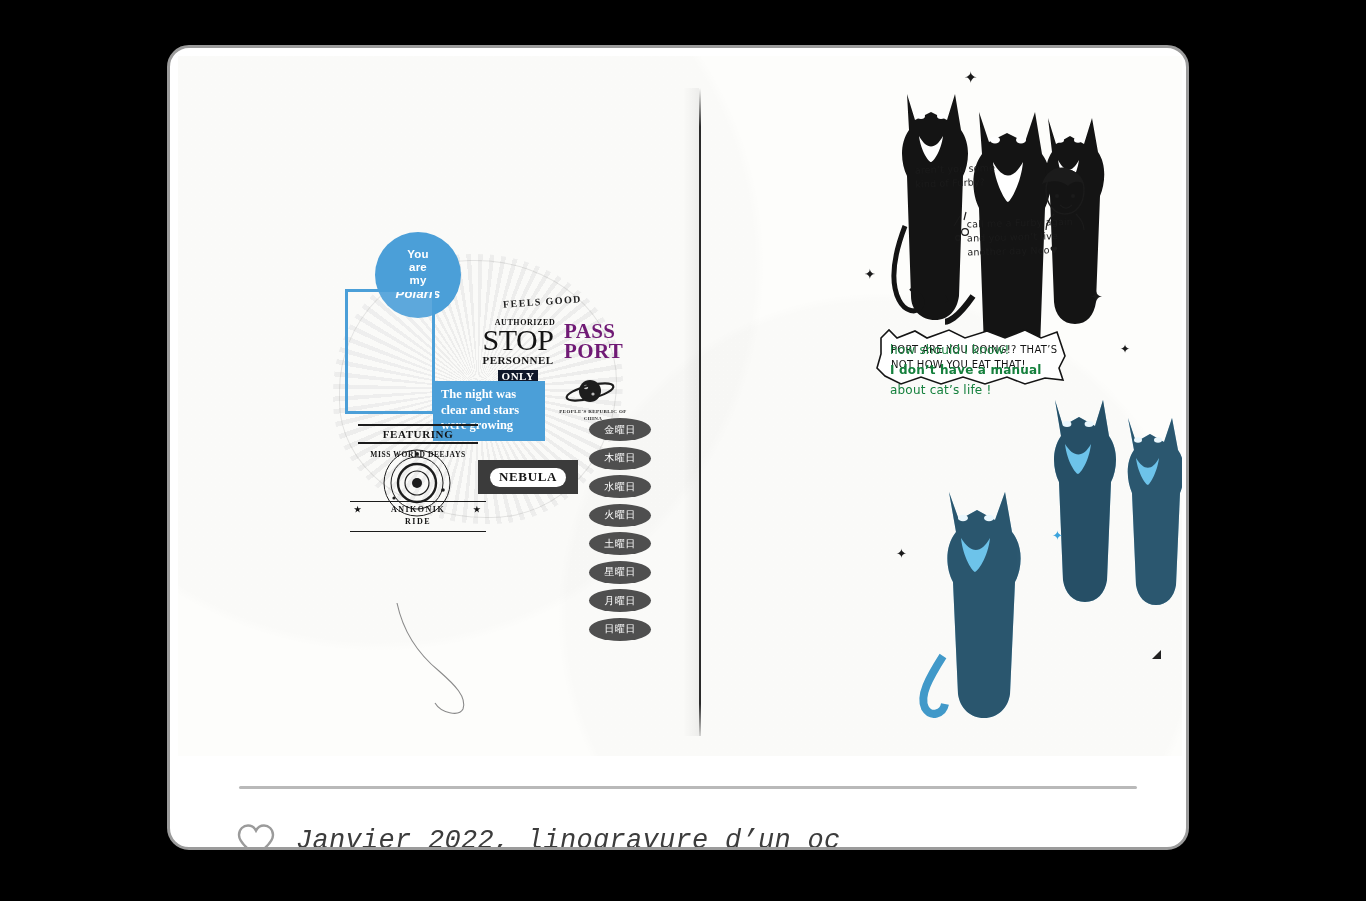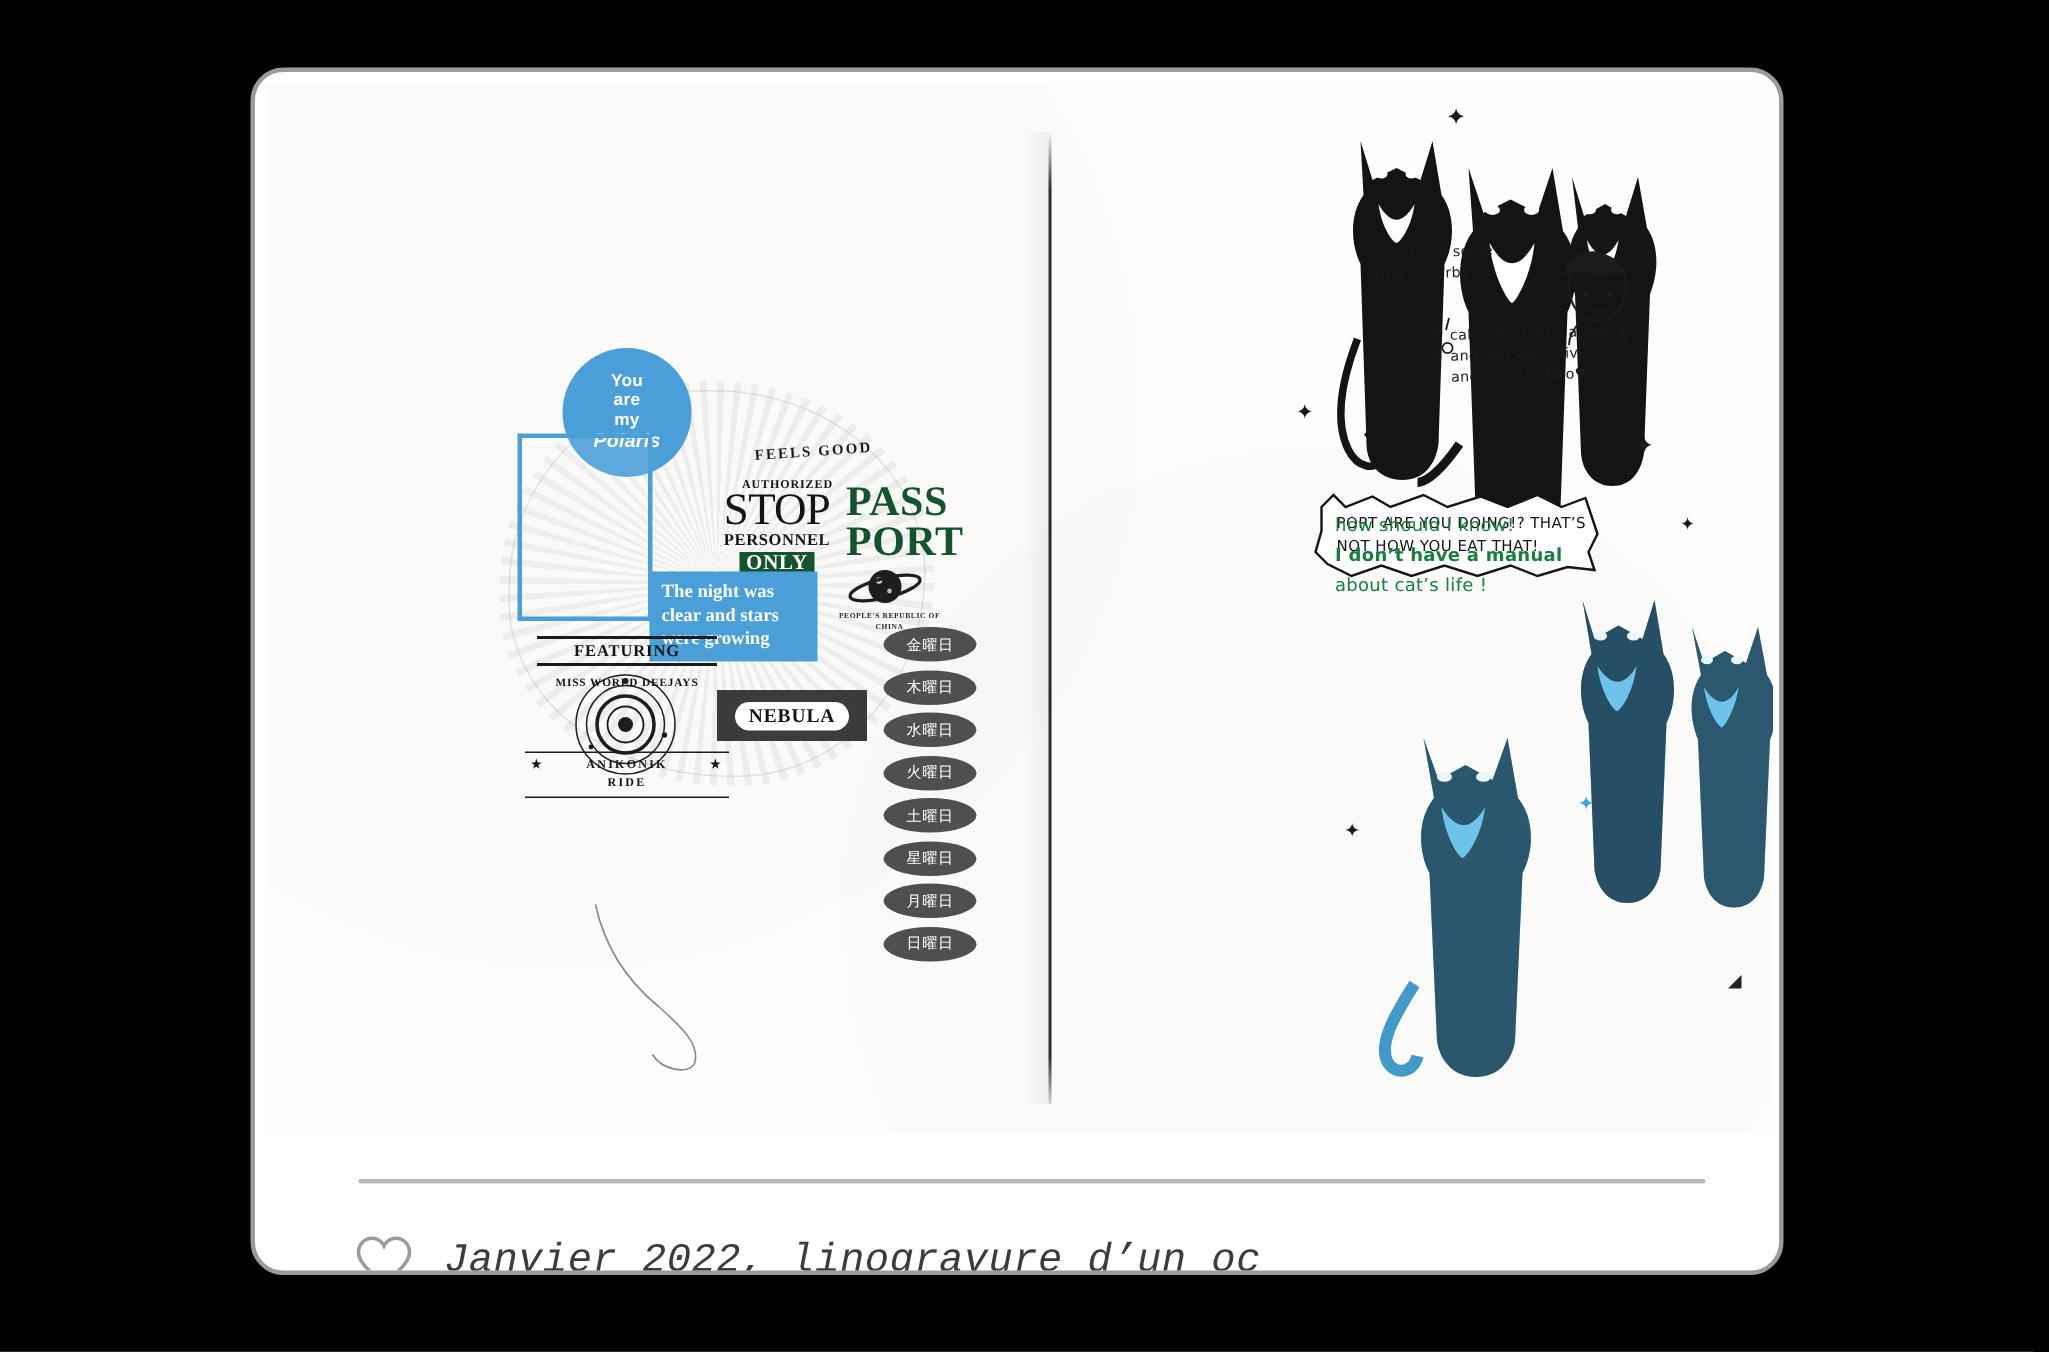--- a/index.html
+++ b/index.html
@@ -159,39 +159,39 @@
     line-height: 0.85;
   }
   .stop-stack .personnel {
     font-size: 11px;
     font-weight: bold;
     letter-spacing: 0.4px;
     margin-top: 1px;
   }
   .stop-stack .only {
     display: inline-block;
-    background: #14532d;
+    background: #0f172a;
     color: #fff;
-    font-size: 14px;
+    font-size: 11px;
     font-weight: bold;
     padding: 0 4px;
     letter-spacing: 0.5px;
     margin-top: 2px;
   }
 
   .passport {
     position: absolute;
     left: 386px;
     top: 266px;
     font-family: "Liberation Serif", serif;
-    font-size: 28px;
+    font-size: 21px;
     font-weight: bold;
     line-height: 0.95;
     letter-spacing: 0.4px;
-    color: #14532d;
+    color: #701a75;
   }
 
   .planet {
     position: absolute;
     left: 385px;
     top: 315px;
     width: 54px;
     height: 42px;
   }
 

